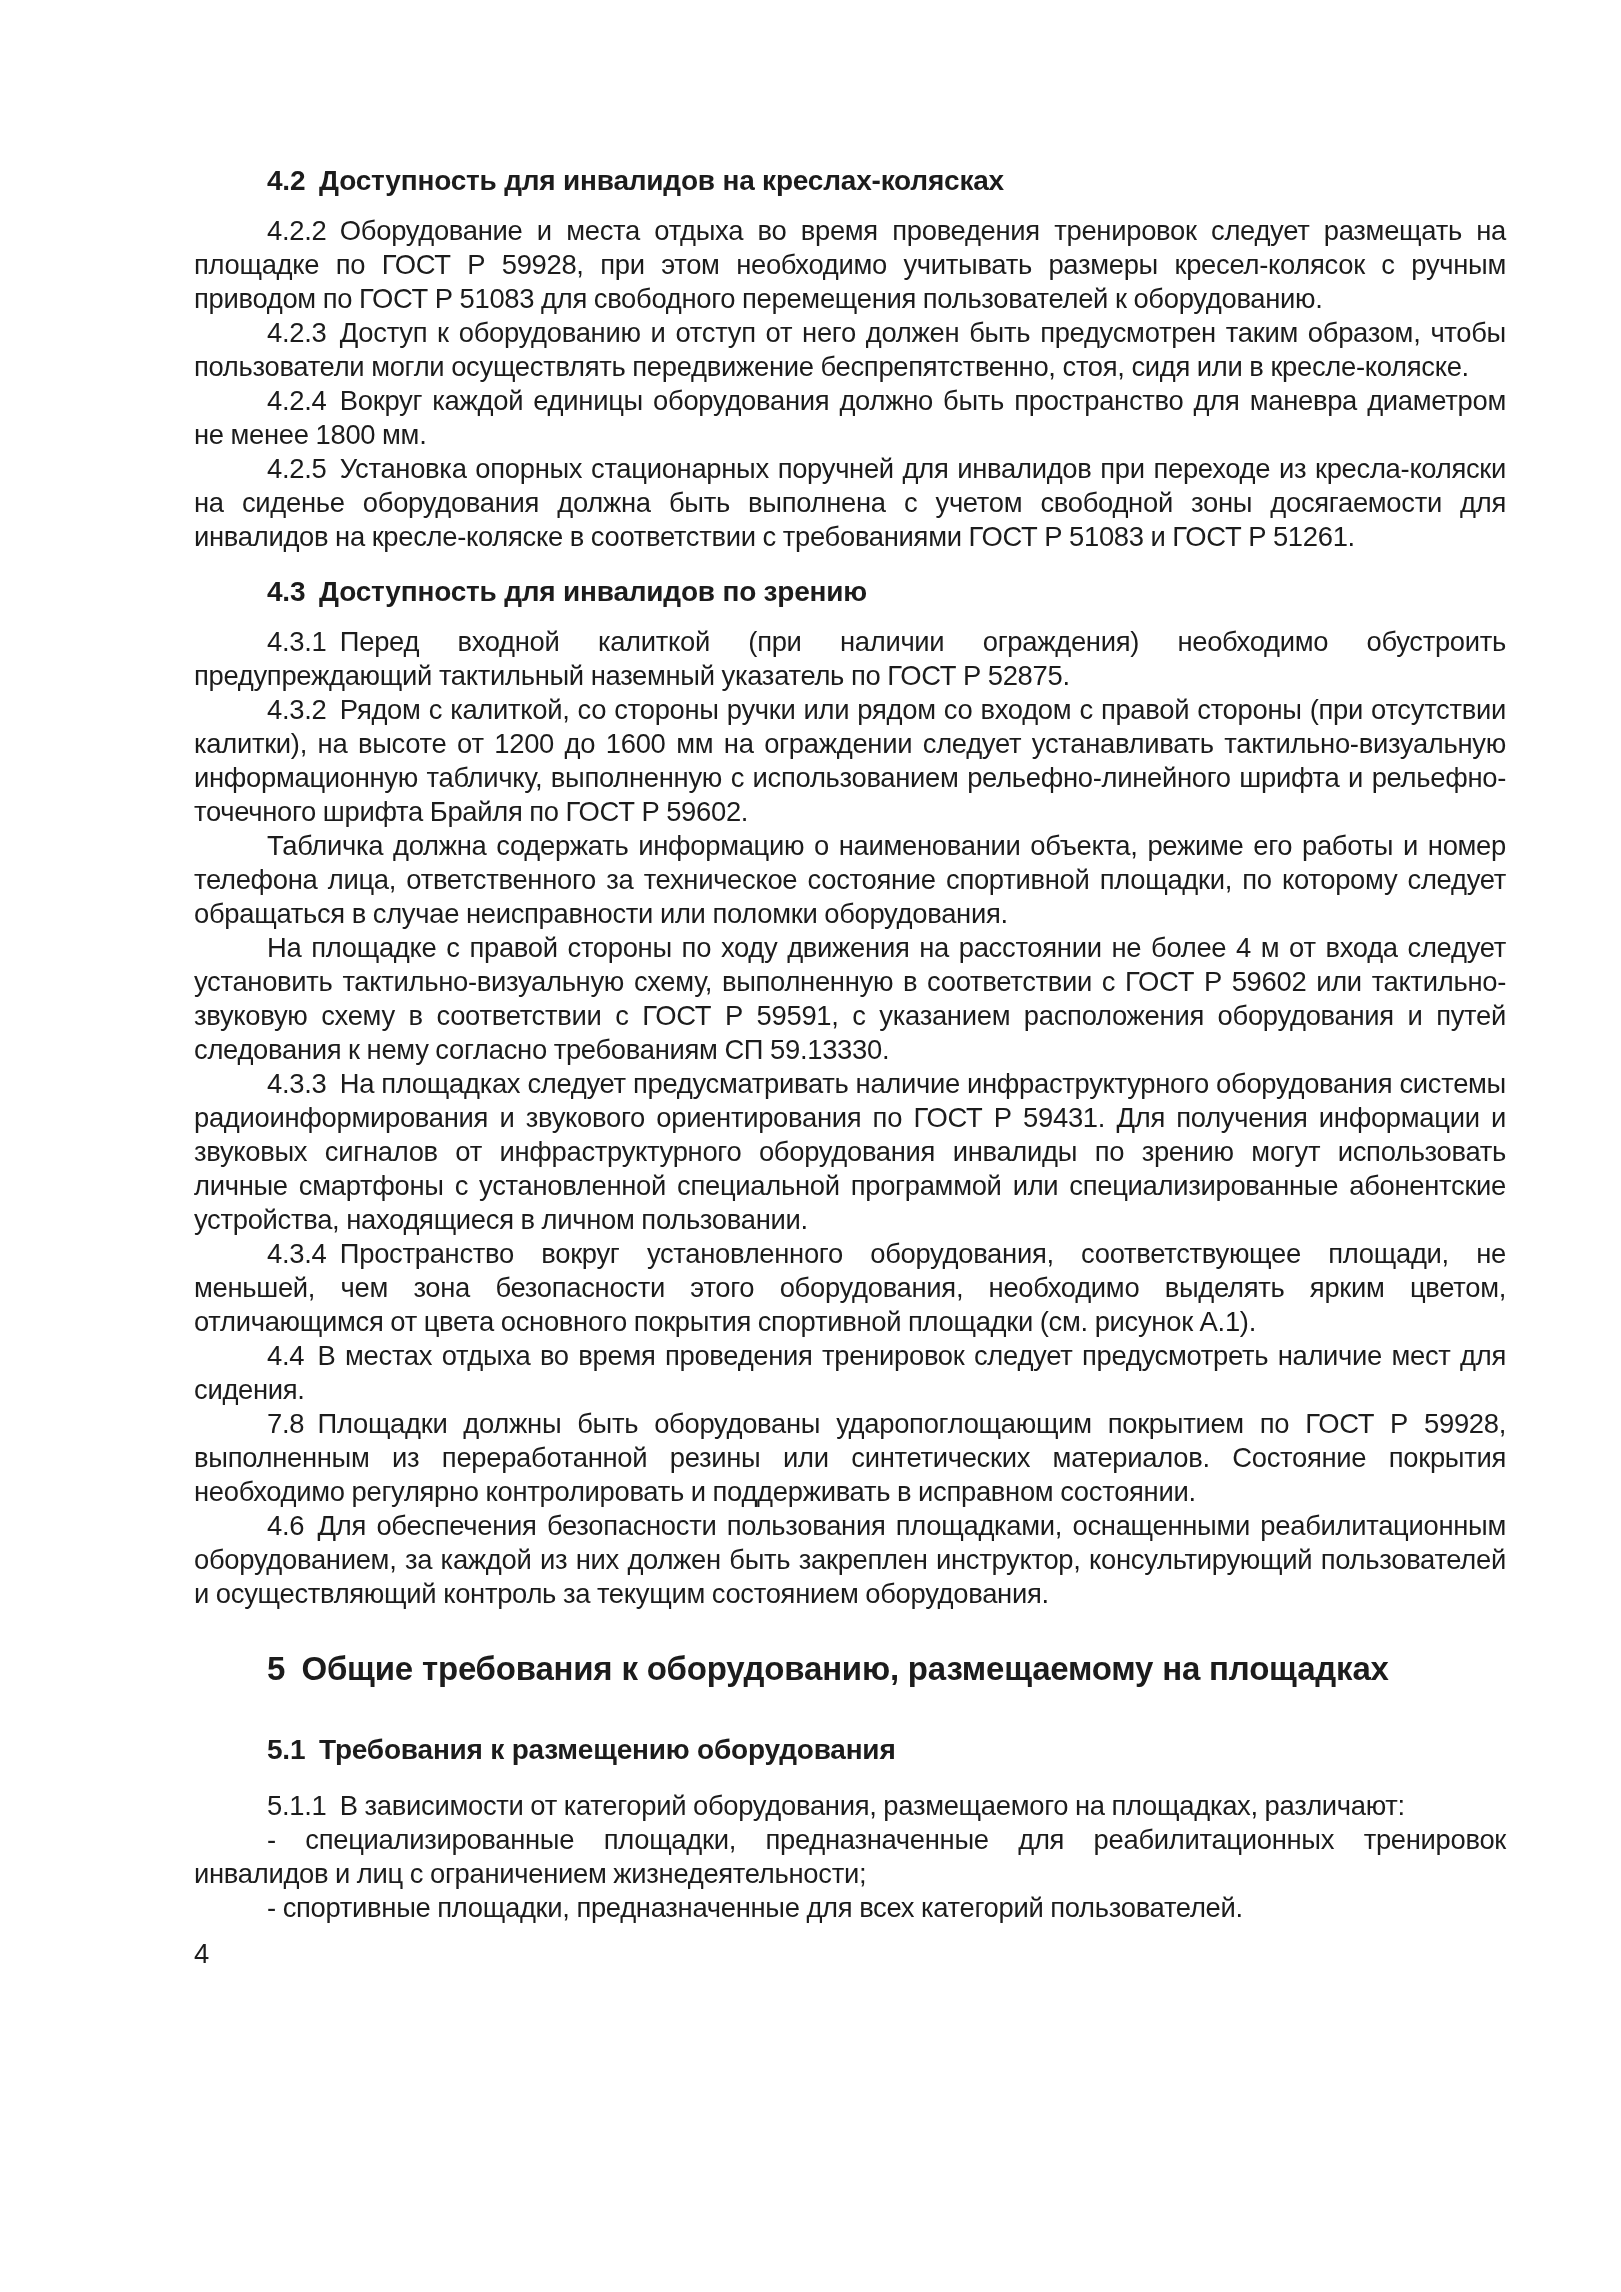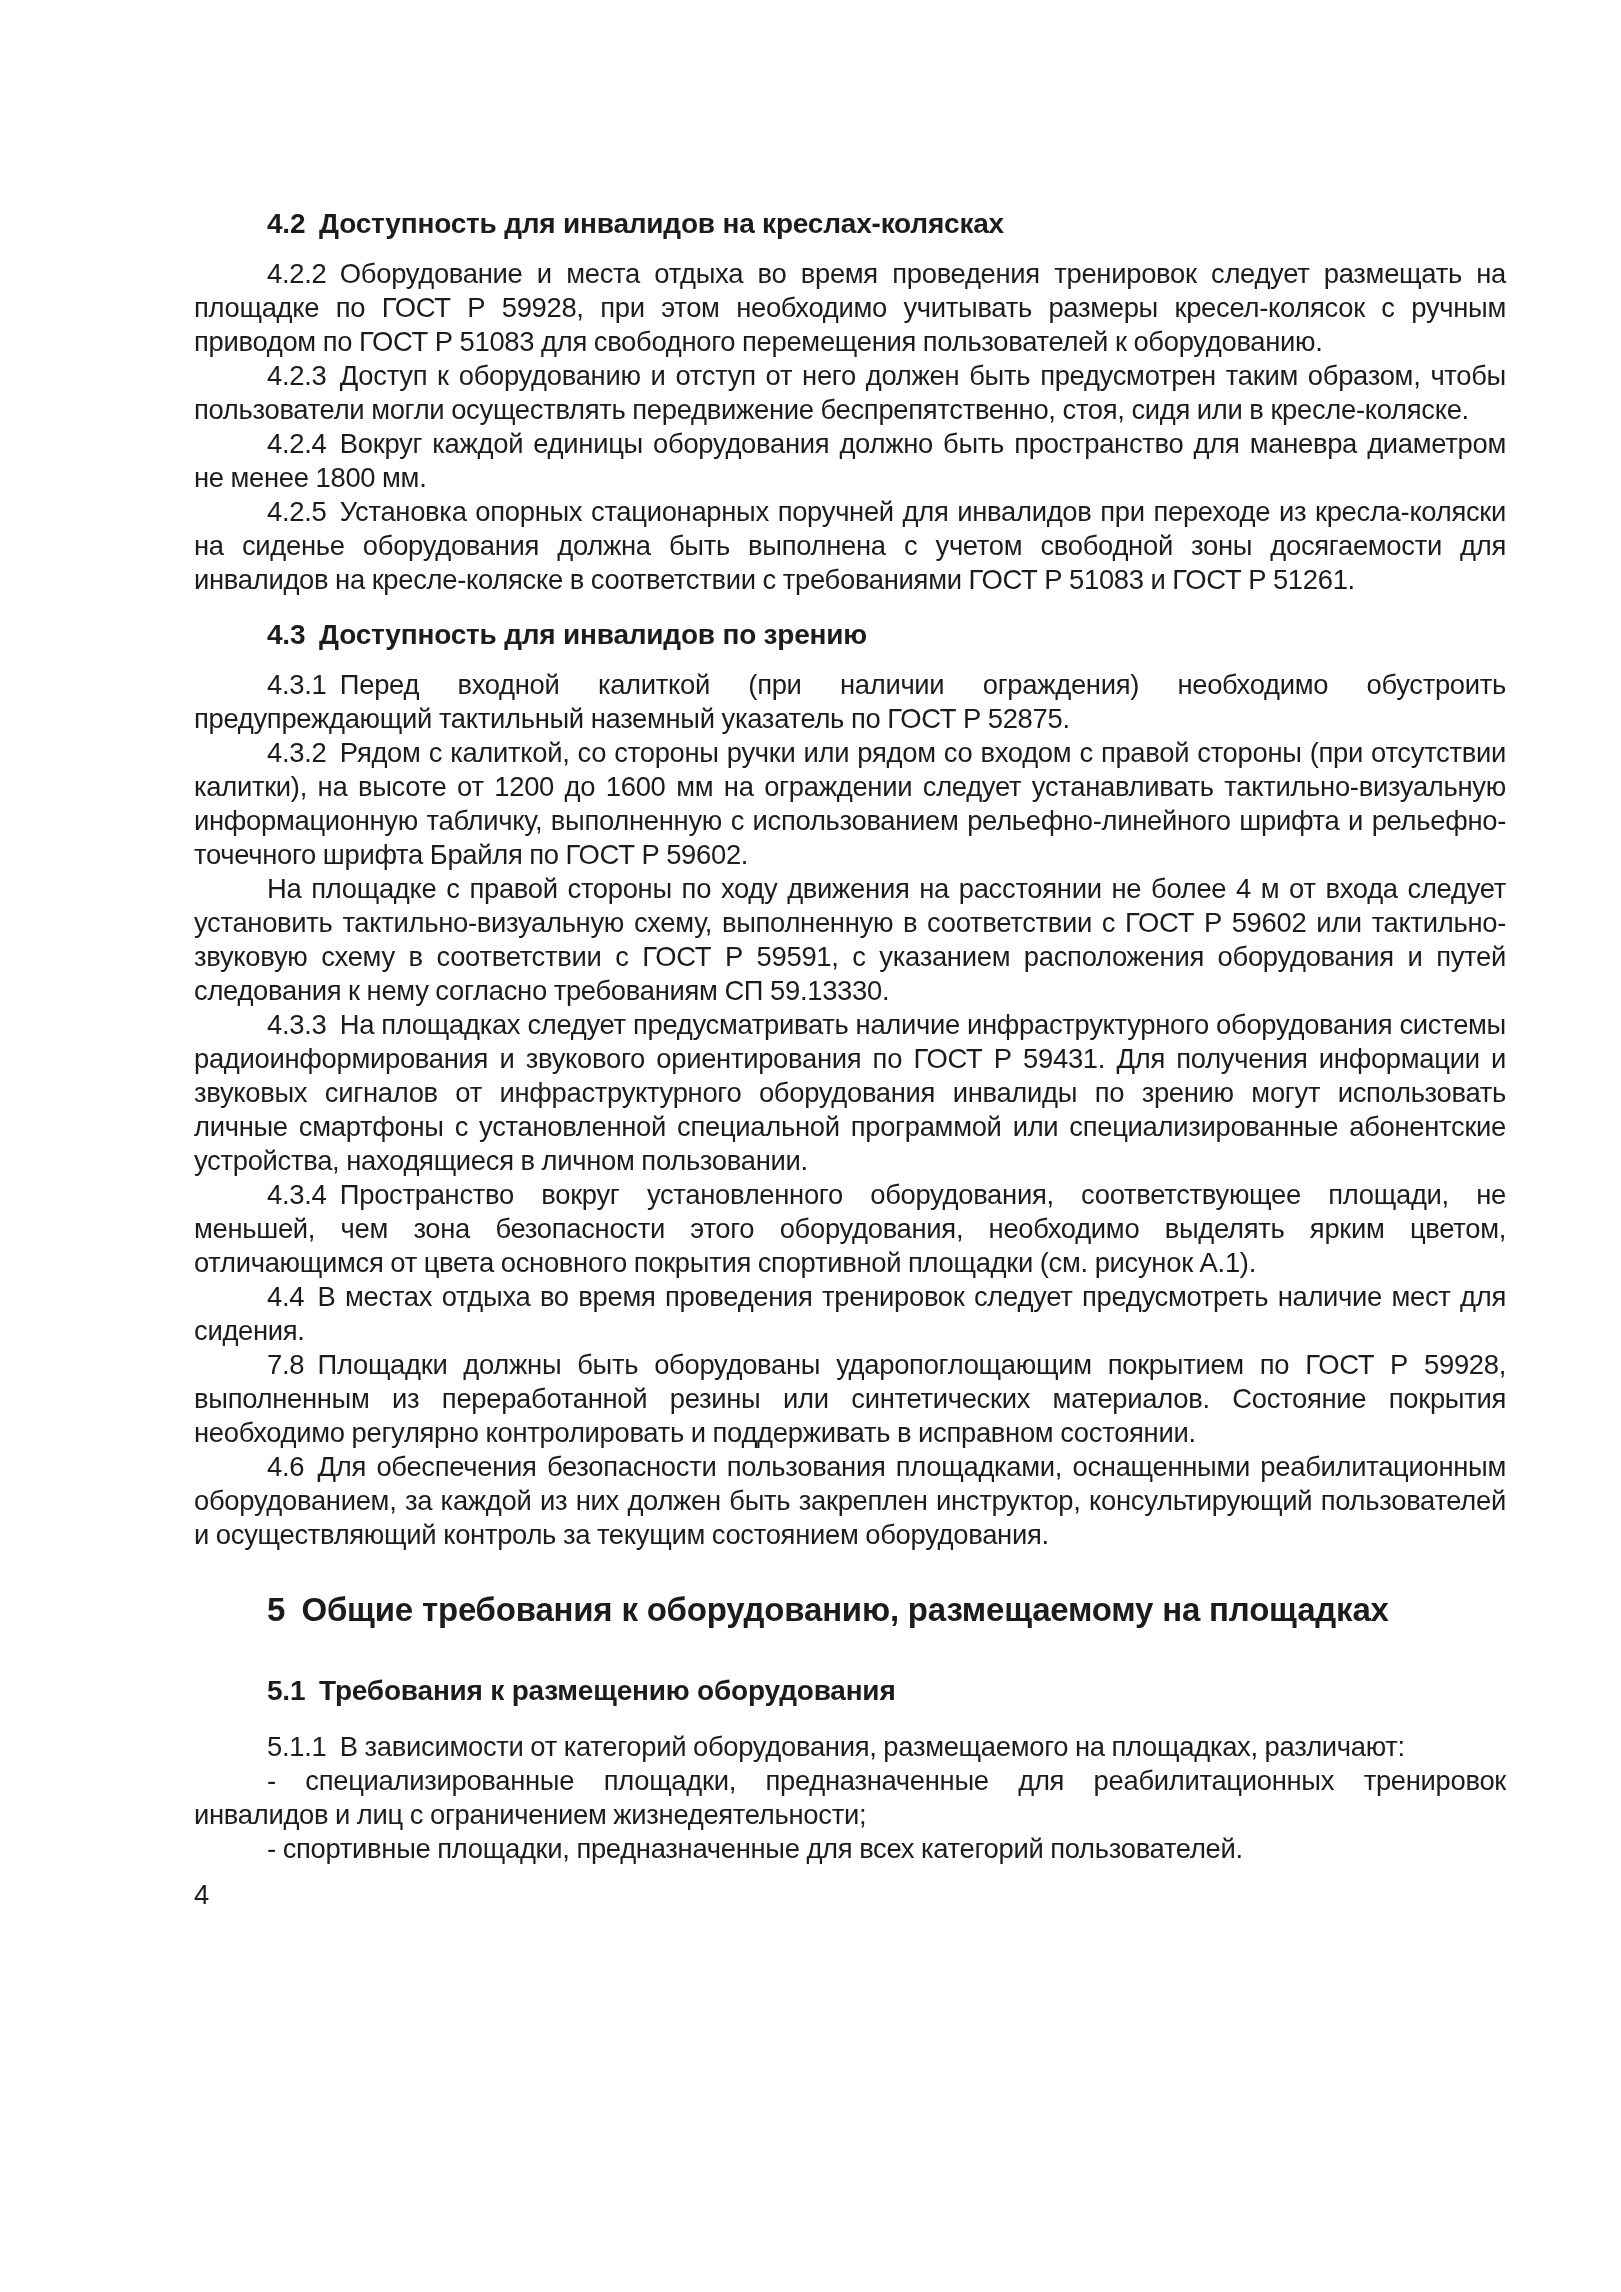--- a/index.html
+++ b/index.html
@@ -26,21 +26,21 @@
   }
   .h-sec {
     font-size: 28px;
     font-weight: bold;
     line-height: 34px;
     letter-spacing: -0.2px;
     margin: 21.6px 0 15.7px 0;
     text-indent: 73px;
   }
   .h-sec.first {
-    margin-top: 62px;
+    margin-top: 19px;
   }
   .h-chapter {
     font-size: 33px;
     font-weight: bold;
     line-height: 43px;
     letter-spacing: -0.2px;
     margin: 36px 0 43px 0;
     text-indent: 73px;
   }
   .h-sec5 {
@@ -71,20 +71,21 @@
 
   <p class="para">4.2.2 Оборудование и места отдыха во время проведения тренировок следует размещать на площадке по ГОСТ Р 59928, при этом необходимо учитывать размеры кресел-колясок с ручным приводом по ГОСТ Р 51083 для свободного перемещения пользователей к оборудованию.</p>
   <p class="para">4.2.3 Доступ к оборудованию и отступ от него должен быть предусмотрен таким образом, чтобы пользователи могли осуществлять передвижение беспрепятственно, стоя, сидя или в кресле-коляске.</p>
   <p class="para">4.2.4 Вокруг каждой единицы оборудования должно быть пространство для маневра диаметром не менее 1800 мм.</p>
   <p class="para">4.2.5 Установка опорных стационарных поручней для инвалидов при переходе из кресла-коляски на сиденье оборудования должна быть выполнена с учетом свободной зоны досягаемости для инвалидов на кресле-коляске в соответствии с требованиями ГОСТ Р 51083 и ГОСТ Р 51261.</p>
 
   <div class="h-sec">4.3 Доступность для инвалидов по зрению</div>
 
   <p class="para">4.3.1 Перед входной калиткой (при наличии ограждения) необходимо обустроить предупреждающий тактильный наземный указатель по ГОСТ Р 52875.</p>
   <p class="para">4.3.2 Рядом с калиткой, со стороны ручки или рядом со входом с правой стороны (при отсутствии калитки), на высоте от 1200 до 1600 мм на ограждении следует устанавливать тактильно-визуальную информационную табличку, выполненную с использованием рельефно-линейного шрифта и рельефно-точечного шрифта Брайля по ГОСТ Р 59602.</p>
+  <p class="para">Табличка должна содержать информацию о наименовании объекта, режиме его работы и номер телефона лица, ответственного за техническое состояние спортивной площадки, по которому следует обращаться в случае неисправности или поломки оборудования.</p>
   <p class="para">На площадке с правой стороны по ходу движения на расстоянии не более 4 м от входа следует установить тактильно-визуальную схему, выполненную в соответствии с ГОСТ Р 59602 или тактильно-звуковую схему в соответствии с ГОСТ Р 59591, с указанием расположения оборудования и путей следования к нему согласно требованиям СП 59.13330.</p>
   <p class="para">4.3.3 На площадках следует предусматривать наличие инфраструктурного оборудования системы радиоинформирования и звукового ориентирования по ГОСТ Р 59431. Для получения информации и звуковых сигналов от инфраструктурного оборудования инвалиды по зрению могут использовать личные смартфоны с установленной специальной программой или специализированные абонентские устройства, находящиеся в личном пользовании.</p>
   <p class="para">4.3.4 Пространство вокруг установленного оборудования, соответствующее площади, не меньшей, чем зона безопасности этого оборудования, необходимо выделять ярким цветом, отличающимся от цвета основного покрытия спортивной площадки (см. рисунок А.1).</p>
 
   <p class="para">4.4 В местах отдыха во время проведения тренировок следует предусмотреть наличие мест для сидения.</p>
   <p class="para">7.8 Площадки должны быть оборудованы ударопоглощающим покрытием по ГОСТ Р 59928, выполненным из переработанной резины или синтетических материалов. Состояние покрытия необходимо регулярно контролировать и поддерживать в исправном состоянии.</p>
   <p class="para">4.6 Для обеспечения безопасности пользования площадками, оснащенными реабилитационным оборудованием, за каждой из них должен быть закреплен инструктор, консультирующий пользователей и осуществляющий контроль за текущим состоянием оборудования.</p>
 
   <div class="h-chapter">5 Общие требования к оборудованию, размещаемому на площадках</div>
 

